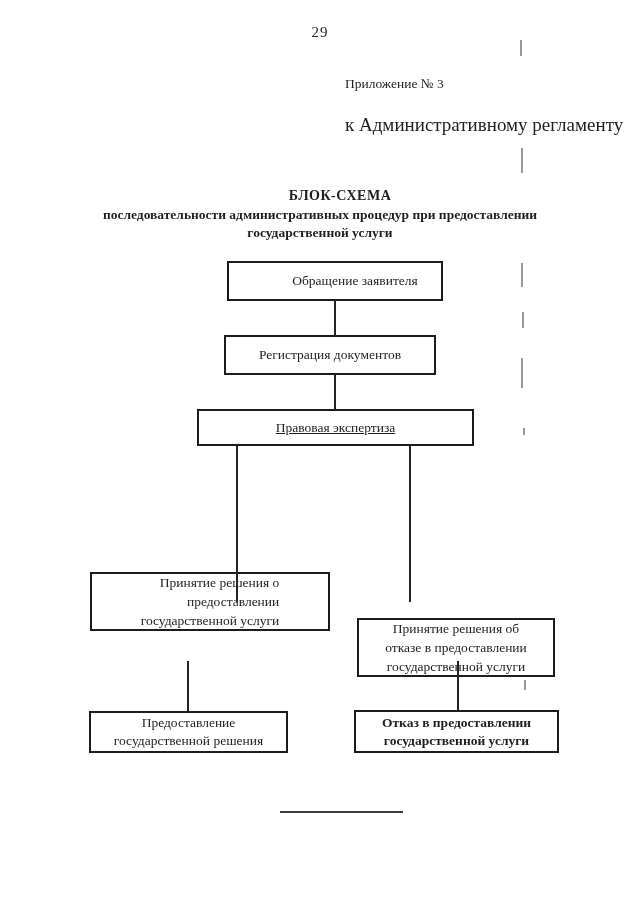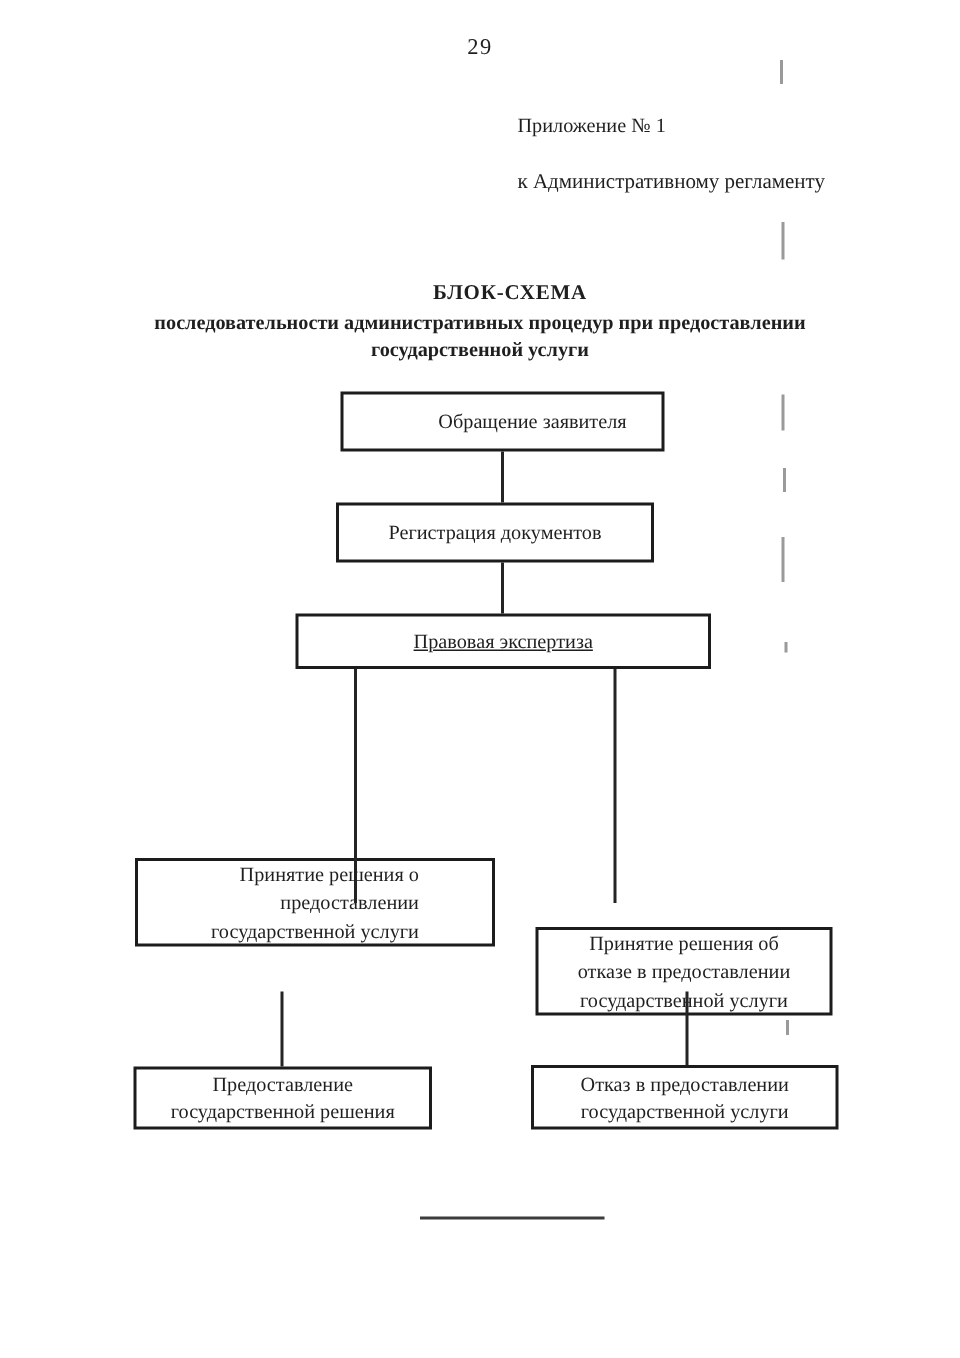--- a/index.html
+++ b/index.html
@@ -29,21 +29,21 @@
   .appendix-line1 {
     position: absolute;
     top: 76px;
     left: 345px;
     font-size: 13.5px;
   }
   .appendix-line2 {
     position: absolute;
     top: 114px;
     left: 345px;
-    font-size: 14px;
+    font-size: 19px;
   }
   .title-block {
     position: absolute;
     top: 188px;
     left: 0;
     width: 100%;
     text-align: center;
     font-weight: bold;
   }
   .title-heading {
@@ -93,21 +93,21 @@
     width: 2px;
     background: #9a9a9a;
   }
 </style>
 </head>
 <body>
 
 <div class="page">
 
   <div class="page-number">29</div>
-  <div class="appendix-line1">Приложение № 1</div>
+  <div class="appendix-line1">Приложение № 3</div>
   <div class="appendix-line2">к Административному регламенту</div>
 
   <div class="title-block">
     <div class="title-heading">БЛОК-СХЕМА</div>
     <div class="title-subtitle">последовательности административных процедур при предоставлении
 государственной услуги</div>
   </div>
 
   <div class="node" style="left:227px; top:261px; width:216px; height:40px;padding-left:40px;">
     <span class="label">Обращение заявителя</span>
@@ -131,21 +131,21 @@
     <span class="label">Принятие решения об
 отказе в предоставлении
 государственной услуги</span>
   </div>
 
   <div class="node" style="left:89px; top:711px; width:199px; height:42px;">
     <span class="label">Предоставление
 государственной решения</span>
   </div>
 
-  <div class="node" style="left:354px; top:710px; width:205px; height:43px;">
+  <div class="node" style="left:354px; top:710px; width:205px; height:43px;font-weight:bold;">
     <span class="label">Отказ в предоставлении
 государственной услуги</span>
   </div>
 
   <div class="connector" style="left:334px; top:301px; height:34px;"></div>
   <div class="connector" style="left:334px; top:375px; height:34px;"></div>
   <div class="connector" style="left:236px; top:446px; height:156px;"></div>
   <div class="connector" style="left:409px; top:446px; height:156px;"></div>
   <div class="connector" style="left:187px; top:661px; height:50px;"></div>
   <div class="connector" style="left:457px; top:661px; height:49px;"></div>

